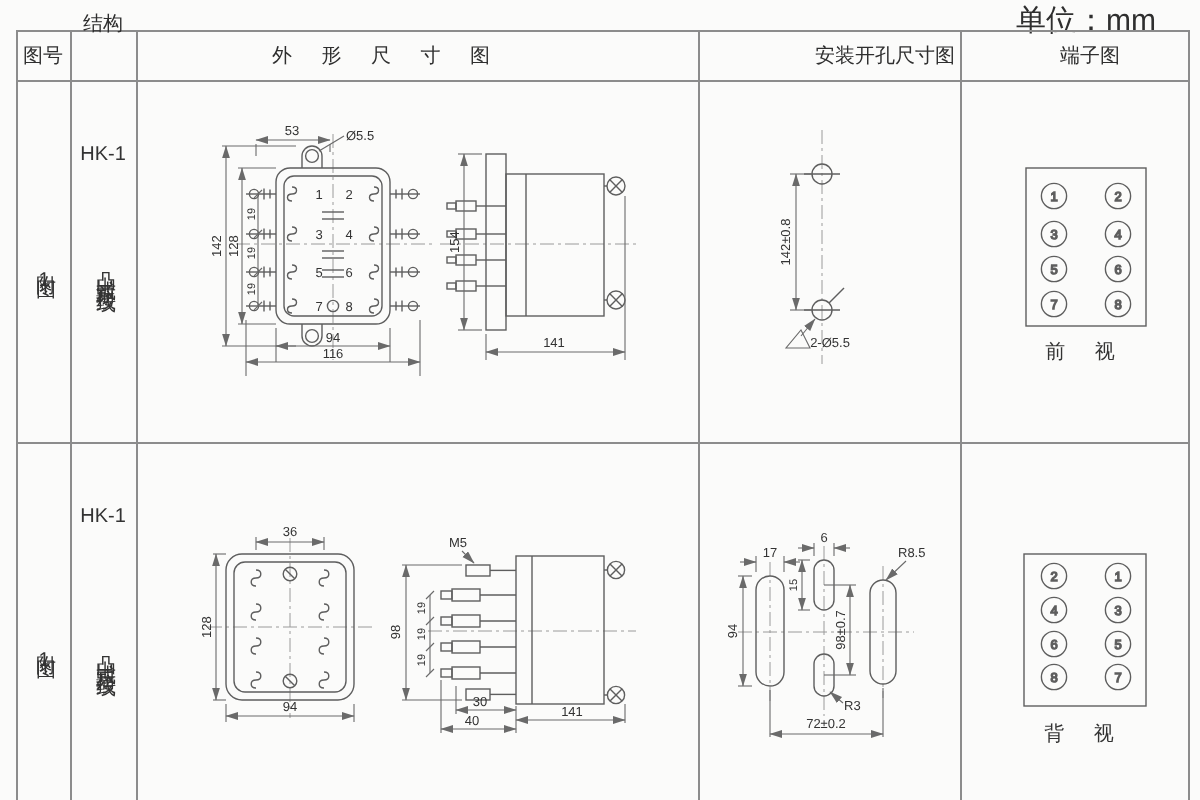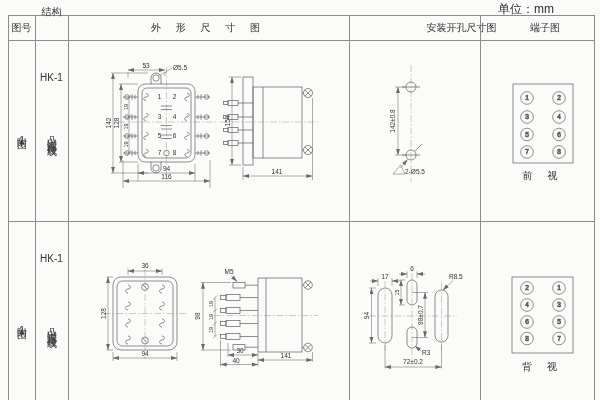--- a/index.html
+++ b/index.html
@@ -2,21 +2,21 @@
 <html><head>
 <meta charset="utf-8">
 <style>
   html,body{margin:0;padding:0;}
   body{width:600px;height:400px;position:relative;background:#fbfbfa;overflow:hidden;
        font-family:"Liberation Sans",sans-serif;color:#333;}
   .hl{position:absolute;height:1px;background:#8c8c8c;}
   .vl{position:absolute;width:1px;background:#8c8c8c;}
   .lbl{position:absolute;display:flex;align-items:center;justify-content:center;
        font-size:10px;color:#2f2f2f;}
-  .unit{position:absolute;left:498px;top:1px;width:90px;font-size:12px;color:#2f2f2f;}
+  .unit{position:absolute;left:498px;top:1px;width:90px;font-size:15px;color:#2f2f2f;text-align:center;}
   .model{position:absolute;font-size:10px;display:flex;align-items:center;justify-content:center;}
   .vt{position:absolute;writing-mode:vertical-rl;text-orientation:upright;
       font-size:10px;letter-spacing:3px;line-height:1;display:flex;align-items:center;justify-content:center;}
   svg{position:absolute;overflow:visible;}
   svg text{font-family:"Liberation Sans",sans-serif;fill:#333;}
   .dl{stroke:#5e5e5e;stroke-width:0.7;fill:none;}
   .dim{stroke:#6a6a6a;stroke-width:0.55;fill:none;}
   .cl{stroke:#9a9a9a;stroke-width:0.5;stroke-dasharray:7 2 1.5 2;fill:none;}
   .dt{font-size:6.5px;}
   .ds{font-size:5.5px;}
@@ -31,22 +31,22 @@
 <div class="hl" style="left:8px;top:221px;width:587px;"></div>
 <div class="vl" style="left:8px;top:15px;height:385px;"></div>
 <div class="vl" style="left:35px;top:15px;height:385px;"></div>
 <div class="vl" style="left:68px;top:15px;height:385px;"></div>
 <div class="vl" style="left:349px;top:15px;height:385px;"></div>
 <div class="vl" style="left:480px;top:15px;height:385px;"></div>
 <div class="vl" style="left:594px;top:15px;height:385px;"></div>
 
 <div class="lbl" style="left:8px;top:16px;width:27px;height:23px;">图号</div>
 <div class="lbl" style="left:35px;top:0;width:33px;height:23px;">结构</div>
-<div class="lbl" style="left:68px;top:16px;width:281px;height:23px;letter-spacing:6px;">外 形 尺 寸 图</div>
-<div class="lbl" style="left:360px;top:16px;width:131px;height:23px;padding-left:36px;">安装开孔尺寸图</div>
+<div class="lbl" style="left:53px;top:16px;width:281px;height:23px;letter-spacing:6px;">外 形 尺 寸 图</div>
+<div class="lbl" style="left:341px;top:16px;width:131px;height:23px;padding-left:36px;">安装开孔尺寸图</div>
 <div class="lbl" style="left:488px;top:16px;width:114px;height:23px;">端子图</div>
 
 <div class="vt" style="left:9px;top:103px;width:25px;height:72px;">附图1</div>
 <div class="model" style="left:35px;top:70px;width:33px;height:14px;">HK-1</div>
 <div class="vt" style="left:37px;top:95px;width:29px;height:78px;letter-spacing:2px;">凸出式前接线</div>
 
 <div class="vt" style="left:9px;top:293px;width:25px;height:72px;">附图1</div>
 <div class="model" style="left:35px;top:251px;width:33px;height:14px;">HK-1</div>
 <div class="vt" style="left:37px;top:286px;width:29px;height:80px;letter-spacing:2px;">凸出式后接线</div>
 

